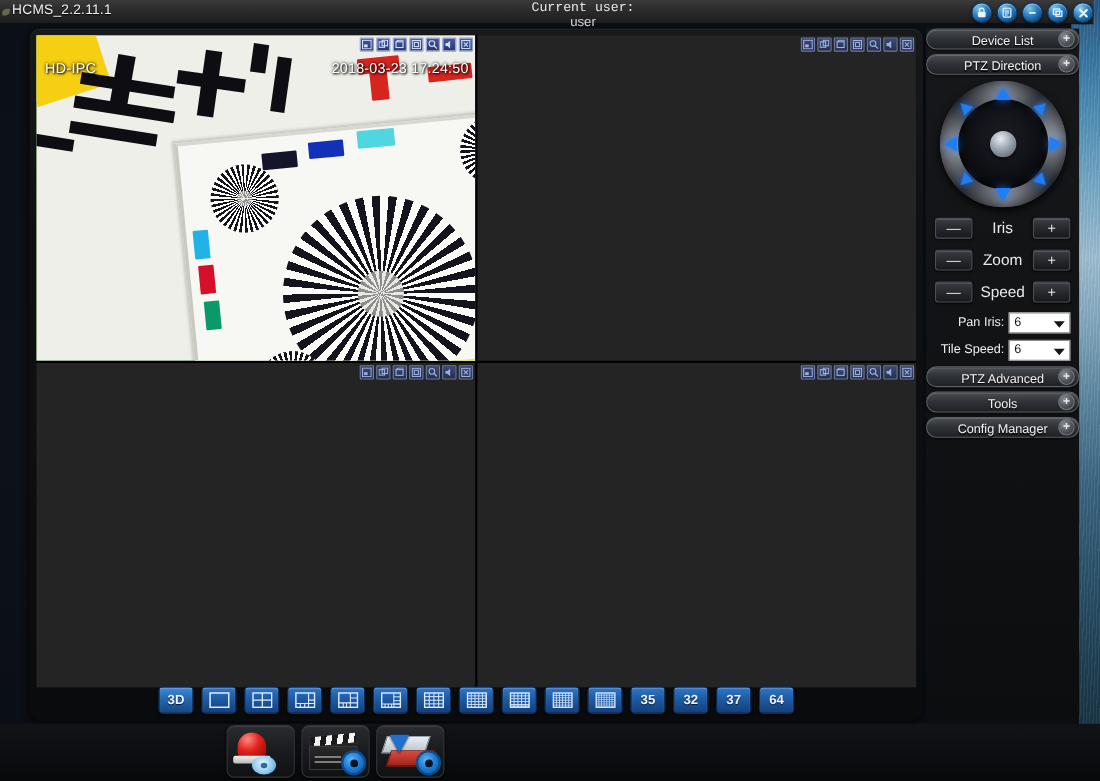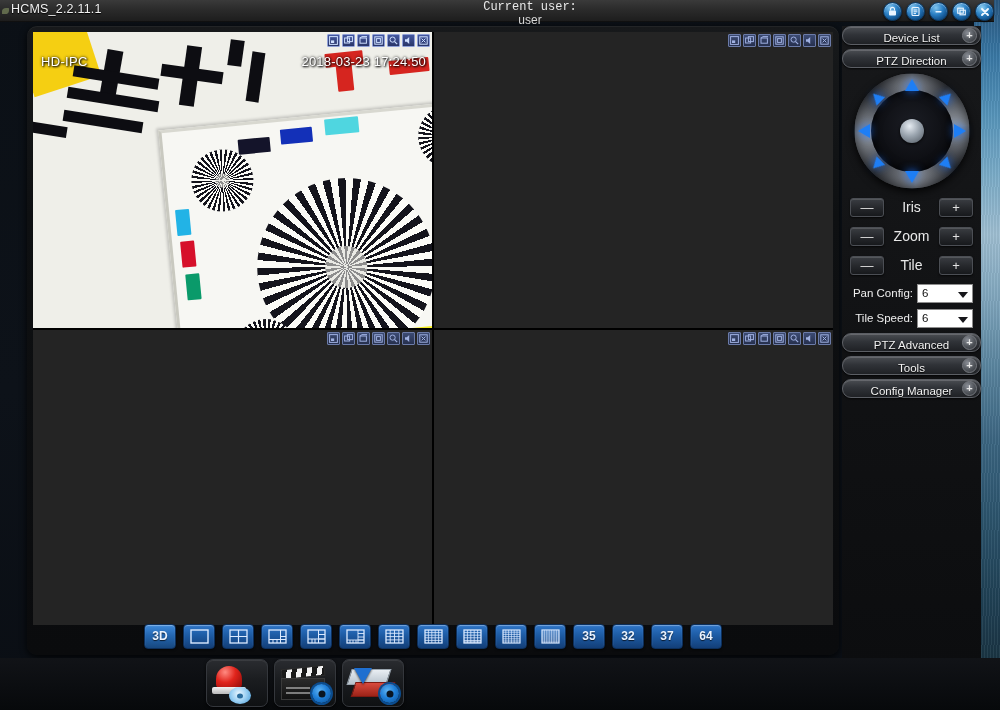--- a/index.html
+++ b/index.html
@@ -754,26 +754,26 @@
       <div class="lenslabel">Iris</div>
       <div class="pmbtn">+</div>
     </div>
     <div class="lensrow">
       <div class="pmbtn">—</div>
       <div class="lenslabel">Zoom</div>
       <div class="pmbtn">+</div>
     </div>
     <div class="lensrow">
       <div class="pmbtn">—</div>
-      <div class="lenslabel">Tile</div>
+      <div class="lenslabel">Speed</div>
       <div class="pmbtn">+</div>
     </div>
 
     <div class="speedrow">
-      <span class="lbl">Pan Config:</span>
+      <span class="lbl">Pan Iris:</span>
       <div class="sel">
         <span>6</span>
         <span class="caret"></span>
       </div>
     </div>
     <div class="speedrow">
       <span class="lbl">Tile Speed:</span>
       <div class="sel">
         <span>6</span>
         <span class="caret"></span>

